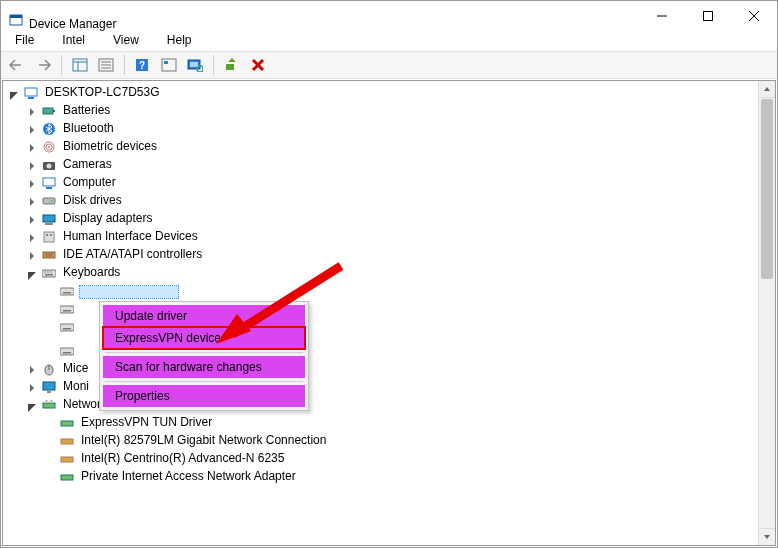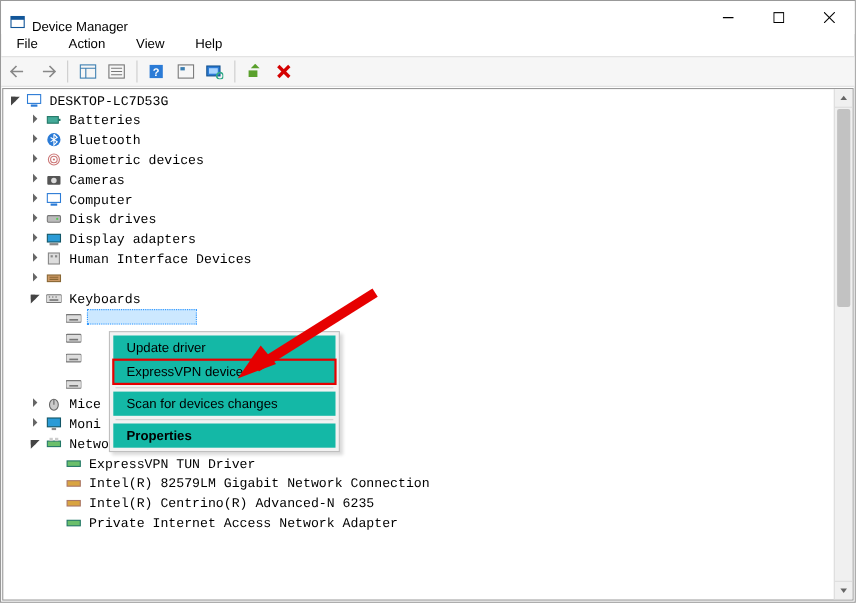--- a/index.html
+++ b/index.html
@@ -63,24 +63,23 @@
     border: 1px solid #999;
     background: #fff;
     overflow: hidden;
   }
   .tree {
     padding: 2px 0 2px 4px;
     line-height: 18px;
   }
   .node {
     display: flex;
-    align-items: flex-start;
+    align-items: flex-end;
     height: 18px;
     white-space: nowrap;
-    font-family: Liberation Mono, monospace;
   }
   .caret {
     width: 14px; height: 14px;
     display: inline-flex; align-items:center; justify-content:center;
     margin-right: 0px;
     color: #666;
     font-size: 10px;
   }
   .caret.open::before { content: ""; border: 4px solid transparent; border-top-color:#444; border-left-color:#444; transform: translateY(2px) rotate(0deg);}
   .caret.closed::before { content: ""; border: 4px solid transparent; border-left-color:#666; transform: translateX(2px);}
@@ -111,27 +110,27 @@
     left: 98px; top: 300px;
     width: 210px;
     background: #f2f2f2;
     border: 1px solid #bfbfbf;
     box-shadow: 3px 3px 3px rgba(0,0,0,0.15);
     padding: 3px;
     font-size: 12px;
   }
   .ctxitem {
     padding: 4px 12px;
-    background: #14b8a6;
+    background: #d946ef;
   }
   .ctxitem.highlight {
     outline: 2px solid #e60000;
     outline-offset: -1px;
   }
-  .ctxitem.bold { font-weight: 700; }
+  .ctxitem.bold { font-weight: 400; }
   .ctxsep { height:1px; background:#d0d0d0; margin: 3px 2px; }
   
   .redarrow {
     position: absolute;
     left: 210px; top: 255px;
     pointer-events: none;
   }
 </style>
 </head>
 <body>
@@ -157,21 +156,21 @@
   <div class="winbtn">
       <svg width="10" height="10">
         <line x1="0" y1="0" x2="10" y2="10" stroke="#000"></line>
         <line x1="10" y1="0" x2="0" y2="10" stroke="#000"></line>
       </svg>
     </div>
 </div>
 
 <div class="menubar">
   <span>File</span>
-  <span>Action</span>
+  <span>Intel</span>
   <span>View</span>
   <span>Help</span>
 </div>
 
 <div class="toolbar">
   <div class="tbtn">
       <svg width="16" height="12">
         <path d="M6 1 L1 6 L6 11 M1 6 H12" stroke="#888" fill="none" stroke-width="1.5"></path>
       </svg>
     </div>
@@ -330,20 +329,21 @@
         </div>
       <div class="node">
           <span class="caret closed"></span>
           <span class="nicon">
             <svg width="14" height="14">
               <rect x="1" y="4" width="12" height="6" fill="#c96" stroke="#863"></rect>
               <line x1="3" y1="6" x2="11" y2="6" stroke="#863"></line>
               <line x1="3" y1="8" x2="11" y2="8" stroke="#863"></line>
             </svg>
           </span>
+          <span class="label">IDE ATA/ATAPI controllers</span>
         </div>
 
       <div class="node">
           <span class="caret open"></span>
           <span class="nicon">
             <svg width="14" height="14">
               <rect x="0" y="4" width="14" height="7" rx="1" fill="#ddd" stroke="#777"></rect>
               <circle cx="3" cy="6" r="0.7" fill="#777"></circle>
               <circle cx="6" cy="6" r="0.7" fill="#777"></circle>
               <circle cx="9" cy="6" r="0.7" fill="#777"></circle>
@@ -479,21 +479,21 @@
           <path d="M4 6L1 2h6z" fill="#666"></path>
         </svg>
       </div>
   </div>
 </div>
 
 <div class="ctxmenu">
   <div class="ctxitem">Update driver</div>
   <div class="ctxitem highlight">ExpressVPN device</div>
   <div class="ctxsep"></div>
-  <div class="ctxitem">Scan for devices changes</div>
+  <div class="ctxitem">Scan for hardware changes</div>
   <div class="ctxsep"></div>
   <div class="ctxitem bold">Properties</div>
 </div>
 
 <svg class="redarrow" width="140" height="100">
   <defs>
     <marker id="ah" markerWidth="8" markerHeight="8" refX="2" refY="4" orient="auto">
       <path d="M0,0 L8,4 L0,8 z" fill="#e60000"></path>
     </marker>
   </defs>

